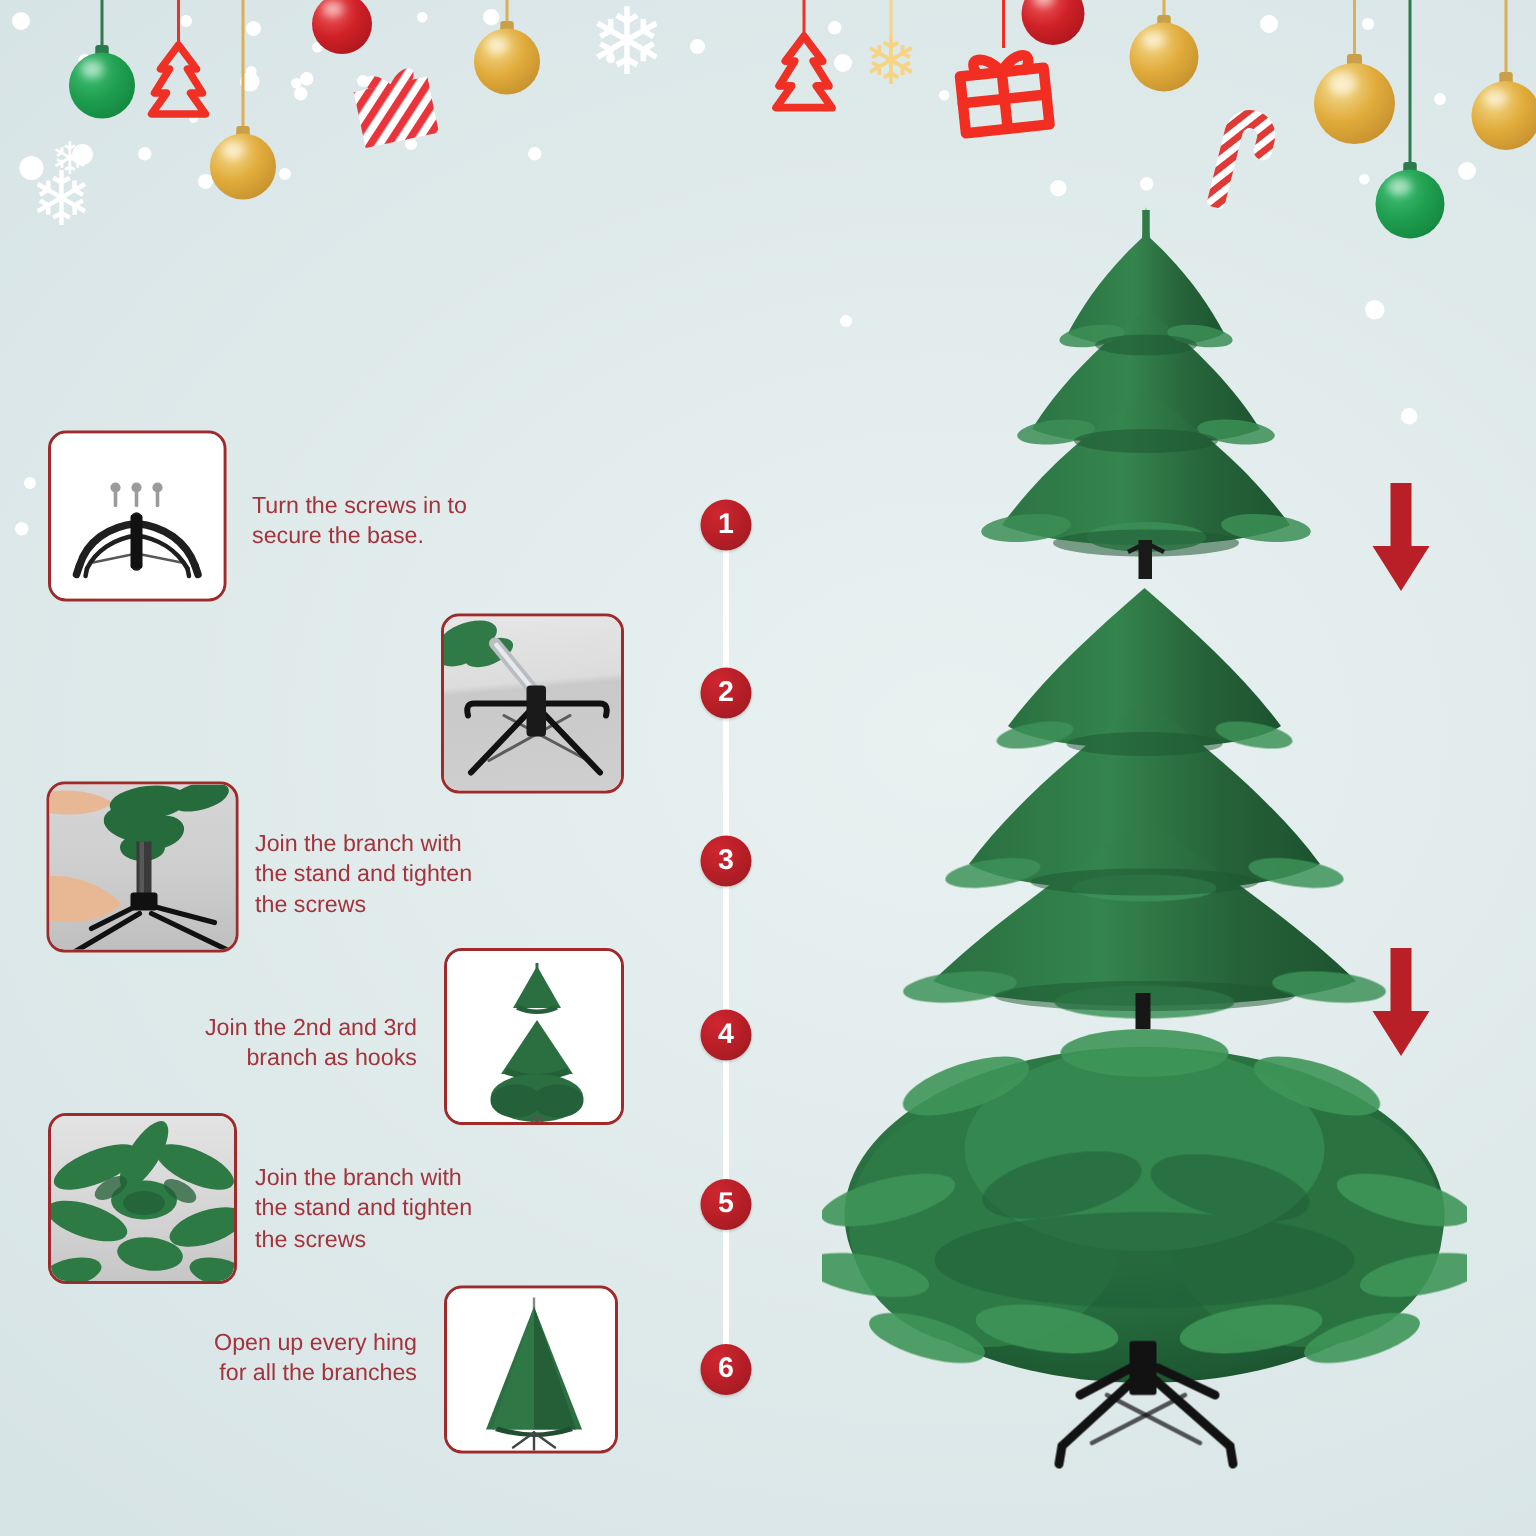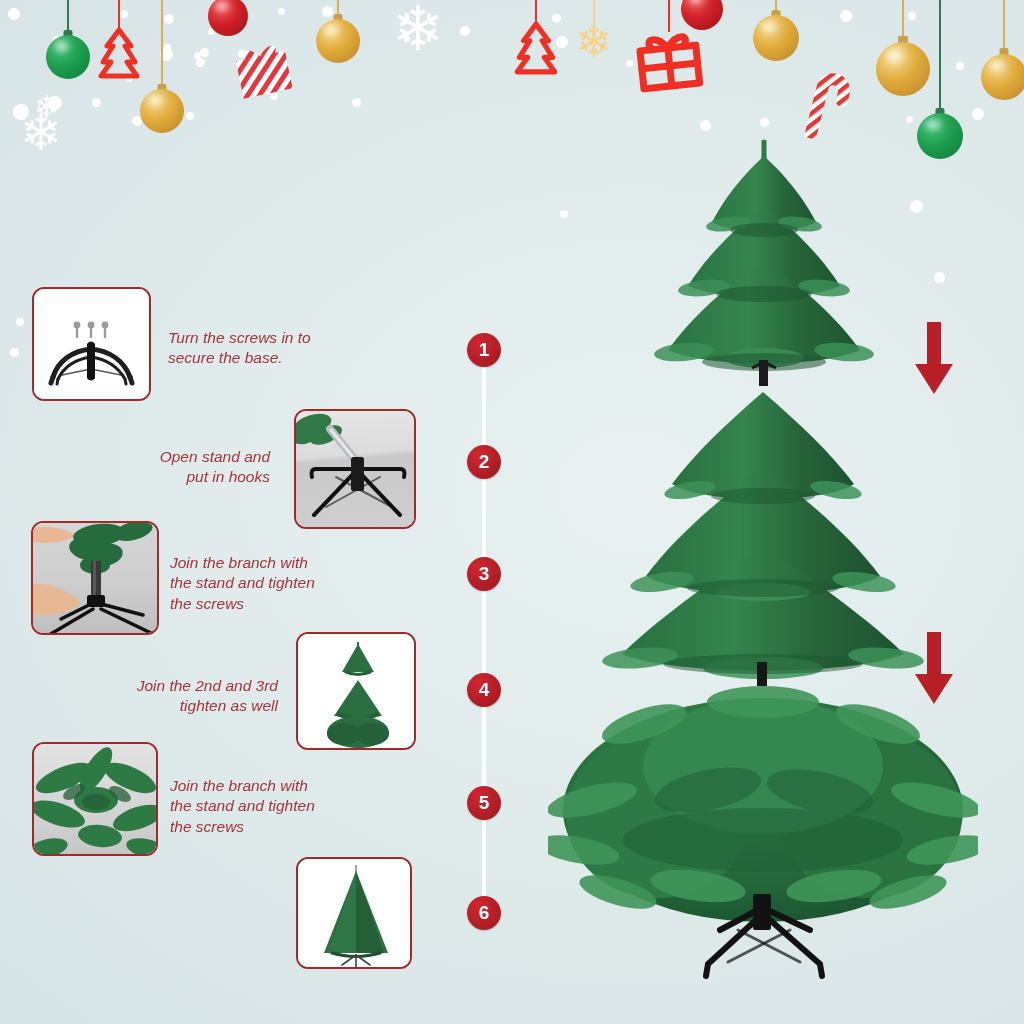--- a/index.html
+++ b/index.html
@@ -62,21 +62,21 @@
     background:radial-gradient(circle at 34% 28%, #cf2630 0%, #b41e26 55%, #971a20 100%);
     color:#fff; font-weight:bold; font-size:19px;
     display:flex; align-items:center; justify-content:center;
     font-family:"Liberation Sans", sans-serif;
     box-shadow:0 1px 2px rgba(0,0,0,.18);
   }
 
   
   .steptext{
     position:absolute; color:#a3333c; font-size:15.5px; line-height:1.32;
-    font-family:"Liberation Sans", sans-serif; white-space:pre-line;font-style:italic;
+    font-family:"Liberation Sans", sans-serif; white-space:pre-line;
   }
   .steptext.left-col{ text-align:right; }
   .steptext.right-col{ text-align:left; }
 
   
   .card{
     position:absolute; border:2.5px solid #9e2a2b; border-radius:12px;
     background:#fdfdfd; overflow:hidden;
   }
   .card .inner{ position:absolute; inset:0; }
@@ -293,22 +293,20 @@
         <path d="M88 78 L90 84" stroke-width="5"></path>
         <path d="M16 80 L15 85" stroke-width="3"></path>
         <path d="M83 80 L84 85" stroke-width="3"></path>
       </g>
       <rect x="45" y="44" width="8" height="36" rx="1.5" fill="#111"></rect>
     </svg>
   </div>
   <p class="steptext right-col" style="left:168px;top:328px;width:220px;">Turn the screws in to
 secure the base.</p>
 
-  <p class="steptext left-col" style="left:80px;top:447px;width:190px;">Open stand and
-put in hooks</p>
   <div class="card" style="left:294px;top:409px;width:122px;height:120px;">
     <div class="inner" style="background:linear-gradient(175deg,#e6e6e6 0%,#dcdcdc 38%,#c9c9c9 42%,#cfcfcf 100%);">
       <svg width="122" height="120" viewBox="0 0 122 120">
 
         <g fill="#2f7a46">
           <ellipse cx="16" cy="14" rx="20" ry="10" transform="rotate(-18 16 14)"></ellipse>
           <ellipse cx="30" cy="24" rx="17" ry="8" transform="rotate(-22 30 24)"></ellipse>
           <ellipse cx="8" cy="26" rx="13" ry="7" transform="rotate(-10 8 26)"></ellipse>
         </g>
 
@@ -358,21 +356,21 @@
           <path d="M72 82 L110 92"></path>
         </g>
       </svg>
     </div>
   </div>
   <p class="steptext right-col" style="left:170px;top:553px;width:230px;">Join the branch with
 the stand and tighten
 the screws</p>
 
   <p class="steptext left-col" style="left:88px;top:676px;width:190px;">Join the 2nd and 3rd
-tighten as well</p>
+branch as hooks</p>
   <div class="card" style="left:296px;top:632px;width:120px;height:118px;">
     <div class="photo-white"></div>
     <svg style="position:absolute;left:0;top:0;" width="120" height="118" viewBox="0 0 120 118">
 
       <path d="M60 10 L44 38 L76 38 Z" fill="#2b6e3f"></path>
       <path d="M60 8 L60 14" stroke="#2b6e3f" stroke-width="2"></path>
       <path d="M48 36 Q60 42 72 36 L74 39 Q60 45 46 39 Z" fill="#24603a"></path>
 
       <path d="M60 46 L36 82 L84 82 Z" fill="#2b6e3f"></path>
       <path d="M40 78 Q60 86 80 78 L82 82 Q60 90 38 82 Z" fill="#24603a"></path>
@@ -403,20 +401,22 @@
           <ellipse cx="40" cy="48" rx="12" ry="6" transform="rotate(-30 40 48)"></ellipse>
           <ellipse cx="86" cy="50" rx="12" ry="6" transform="rotate(30 86 50)"></ellipse>
         </g>
       </svg>
     </div>
   </div>
   <p class="steptext right-col" style="left:170px;top:776px;width:230px;">Join the branch with
 the stand and tighten
 the screws</p>
 
+  <p class="steptext left-col" style="left:82px;top:886px;width:196px;">Open up every hing
+for all the branches</p>
   <div class="card" style="left:296px;top:857px;width:116px;height:112px;">
     <div class="photo-white"></div>
     <svg style="position:absolute;left:0;top:0;" width="116" height="112" viewBox="0 0 116 112">
       <path d="M58 6 L58 14" stroke="#888" stroke-width="1.6"></path>
       <path d="M58 12 L26 94 L90 94 Z" fill="#2c6f40"></path>
       <path d="M58 12 L30 94 L58 94 Z" fill="#2f7846"></path>
       <path d="M58 12 L86 94 L58 94 Z" fill="#255f37"></path>
       <path d="M34 92 Q58 100 82 92 L84 95 Q58 103 32 95 Z" fill="#204f2f"></path>
       <g stroke="#444" stroke-width="1.6" fill="none" stroke-linecap="round">
         <path d="M58 96 L44 106"></path>

